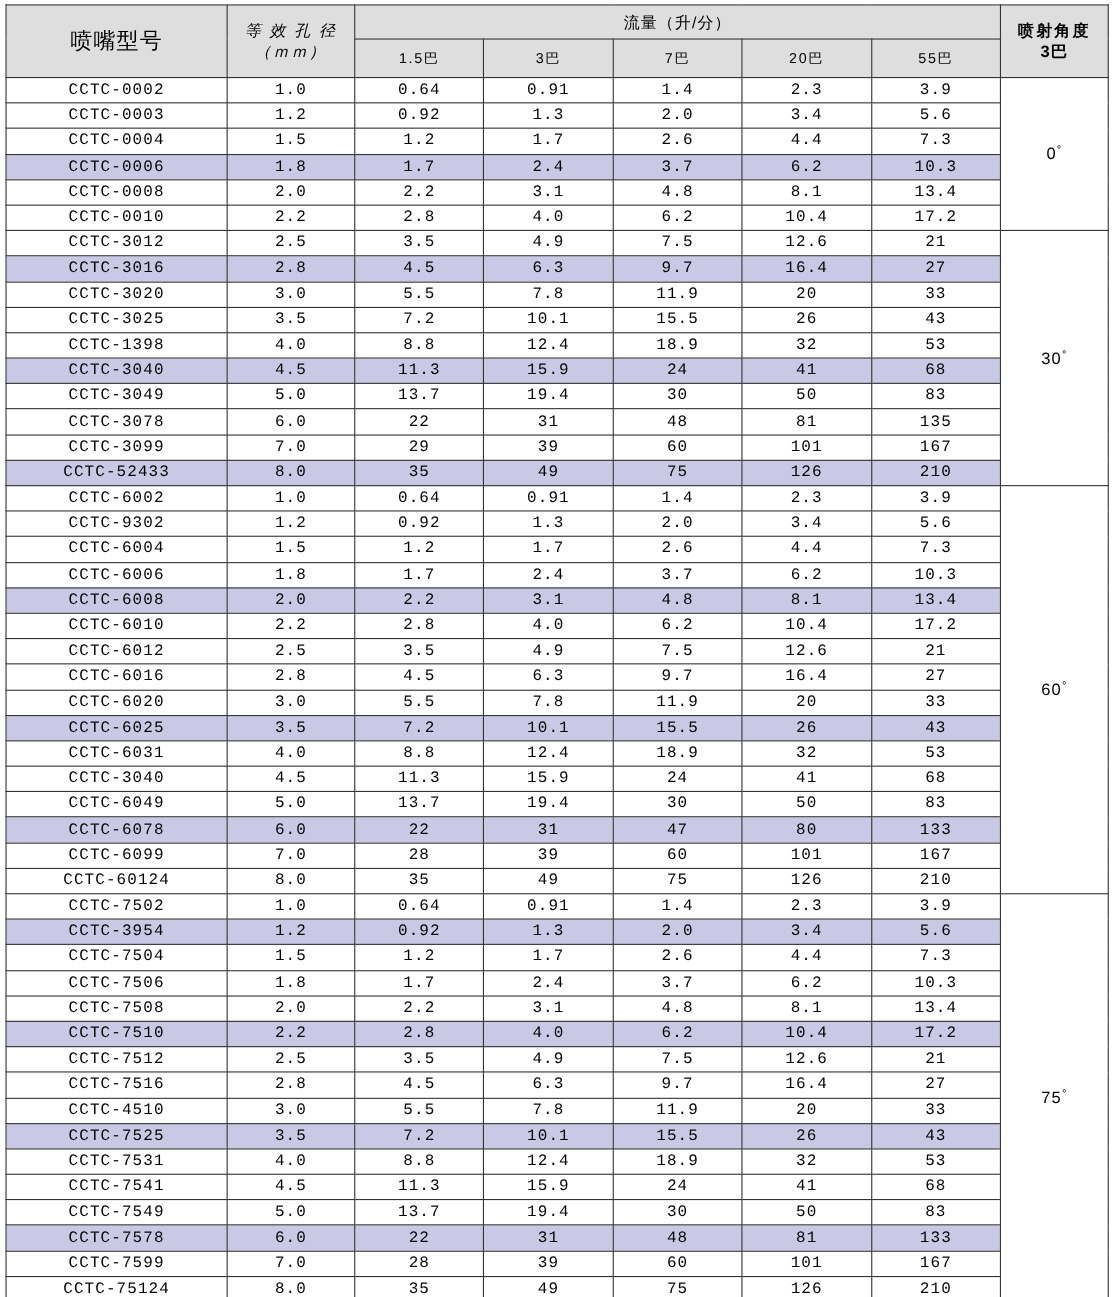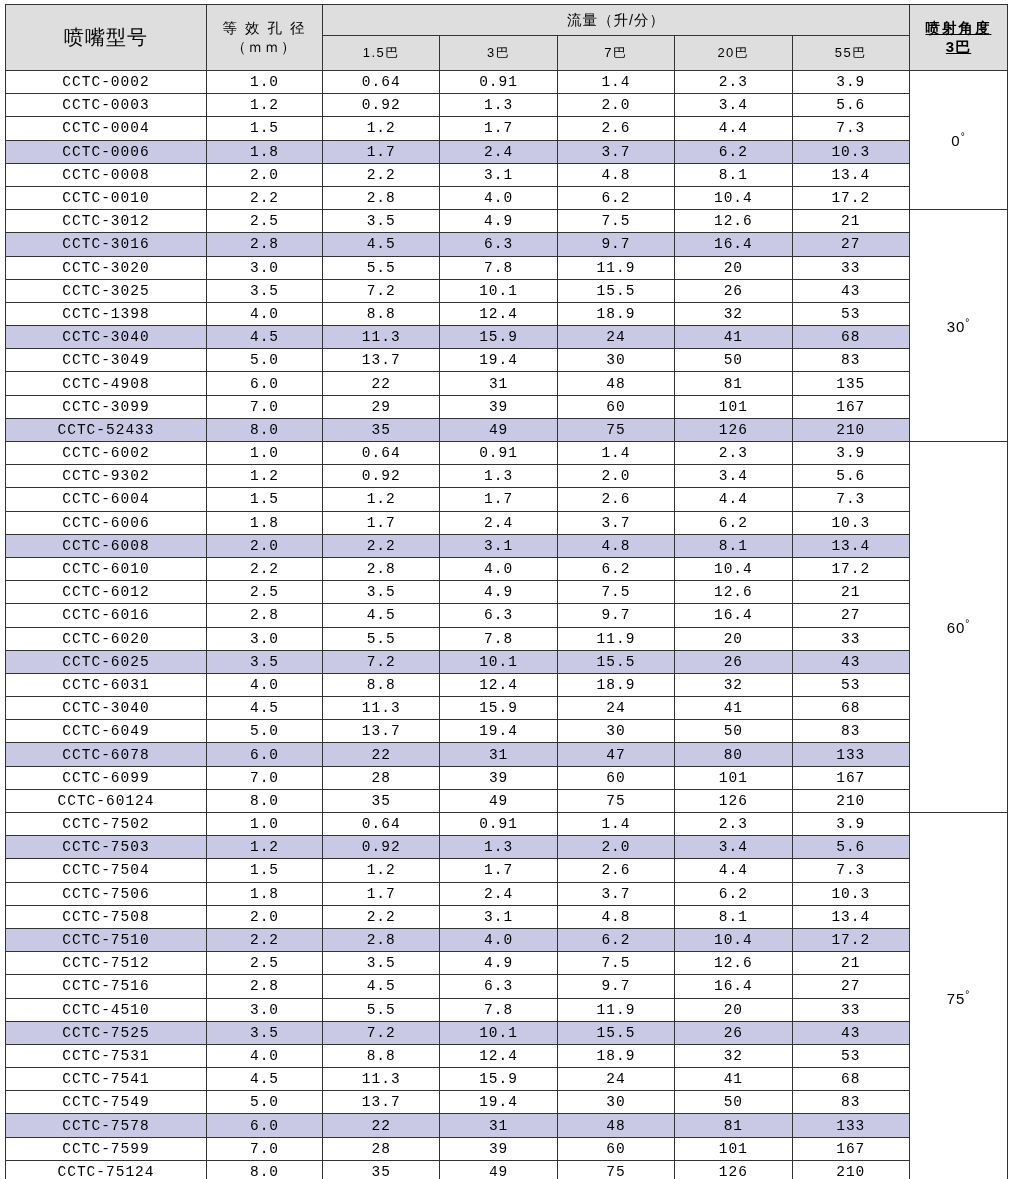--- a/index.html
+++ b/index.html
@@ -75,25 +75,25 @@
   .hdr-eq { display:block; letter-spacing:2px; }
 </style>
 </head>
 <body>
 
 <div class="sheet">
   <table class="spec">
     <thead>
       <tr class="hdr-row1">
         <td rowspan="2" class="model" style="width:200px;">喷嘴型号</td>
-        <td rowspan="2" style="width:115px;">
+        <td rowspan="2" style="width:115px;font-style:italic;">
             <span class="hdr-eq">等 效 孔 径 （ｍｍ）</span>
           </td>
         <td colspan="5">流量（升/分）</td>
-        <td rowspan="2" style="width:97px;text-decoration:underline;">
+        <td rowspan="2" style="width:97px;">
           <span class="hdr-angle-main">喷射角度</span>
           <span class="hdr-angle-sub">3巴</span>
         </td>
       </tr>
       <tr class="hdr-row2">
         <td class="sub" style="width:118px;">1.5巴</td>
         <td class="sub" style="width:118px;">3巴</td>
         <td class="sub" style="width:118px;">7巴</td>
         <td class="sub" style="width:118px;">20巴</td>
         <td class="sub" style="width:118px;">55巴</td>
@@ -213,21 +213,21 @@
         <tr>
           <td class="model-cell">CCTC-3049</td>
           <td class="num">5.0</td>
           <td class="num">13.7</td>
           <td class="num">19.4</td>
           <td class="num">30</td>
           <td class="num">50</td>
           <td class="num">83</td>
         </tr>
         <tr>
-          <td class="model-cell">CCTC-4908</td>
+          <td class="model-cell">CCTC-3078</td>
           <td class="num">6.0</td>
           <td class="num">22</td>
           <td class="num">31</td>
           <td class="num">48</td>
           <td class="num">81</td>
           <td class="num">135</td>
         </tr>
         <tr>
           <td class="model-cell">CCTC-3099</td>
           <td class="num">7.0</td>
@@ -395,21 +395,21 @@
           <td class="model-cell">CCTC-7502</td>
           <td class="num">1.0</td>
           <td class="num">0.64</td>
           <td class="num">0.91</td>
           <td class="num">1.4</td>
           <td class="num">2.3</td>
           <td class="num">3.9</td>
           <td class="angle" rowspan="16"><span class="deg">75</span><span class="sup">°</span></td>
         </tr>
         <tr class="hl">
-          <td class="model-cell">CCTC-7503</td>
+          <td class="model-cell">CCTC-3954</td>
           <td class="num">1.2</td>
           <td class="num">0.92</td>
           <td class="num">1.3</td>
           <td class="num">2.0</td>
           <td class="num">3.4</td>
           <td class="num">5.6</td>
         </tr>
         <tr>
           <td class="model-cell">CCTC-7504</td>
           <td class="num">1.5</td>

